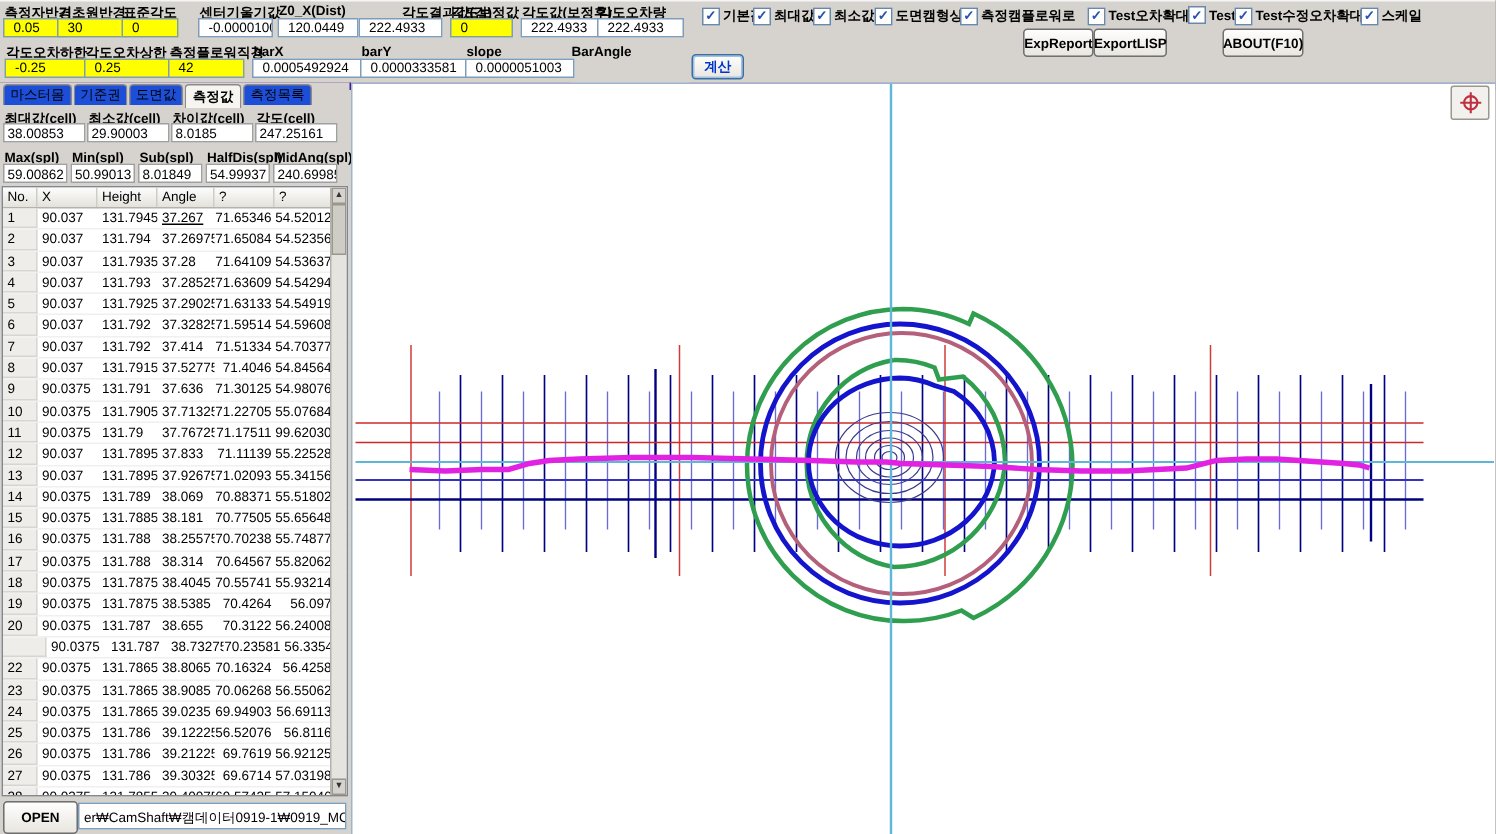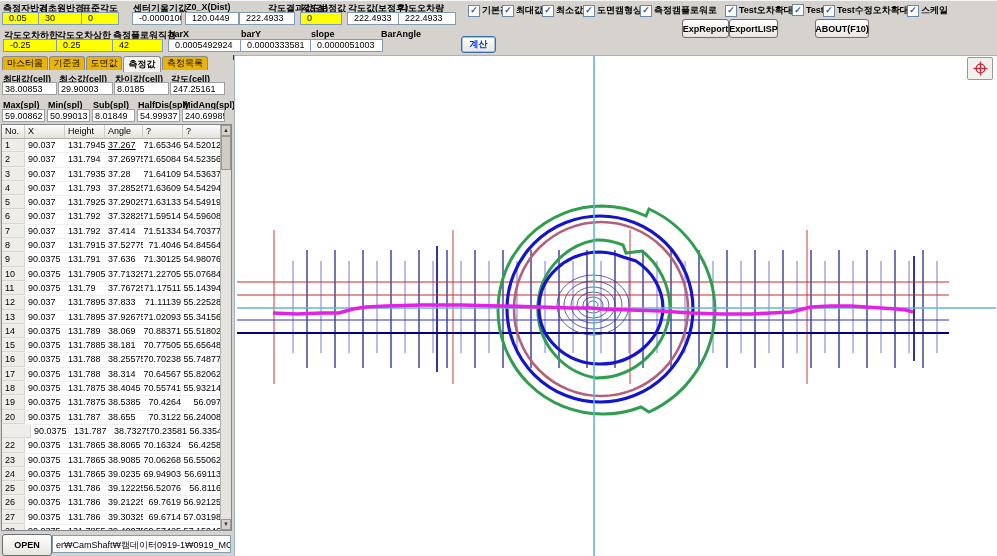--- a/index.html
+++ b/index.html
@@ -15,21 +15,21 @@
   .cbwrap{position:absolute;top:3px;display:flex;align-items:center;gap:2px;white-space:nowrap;}
   .cbbox{width:10px;height:10px;background:#fff;border:1px solid #6a88a8;display:inline-flex;
          align-items:center;justify-content:center;font-size:9px;color:#2a52b0;font-weight:bold;line-height:9px;}
   .cblbl{font-weight:bold;font-size:9px;}
   .btn{position:absolute;background:linear-gradient(#fefefe,#e9e6df);border:1px solid #707070;
        border-radius:3px;font-size:9px;text-align:center;cursor:default;
        display:flex;align-items:center;justify-content:center;font-weight:bold;}
   .btn.calc{color:#0033cc;border:1px solid #3a6ea5;box-shadow:0 0 0 1px #9fc2e0 inset;}
   
   .left{position:absolute;left:0;top:54px;width:233px;height:502px;background:#d6d3ce;}
-  .tab{position:absolute;top:1px;height:14px;background:#eab308;border:1px solid #8a8a8a;border-bottom:none;
+  .tab{position:absolute;top:1px;height:14px;background:#1d4ed8;border:1px solid #8a8a8a;border-bottom:none;
        border-radius:3px 3px 0 0;font-size:9px;display:flex;align-items:center;justify-content:center;box-sizing:border-box;}
   .tab.active{background:#f7f5f0;height:16px;font-weight:bold;z-index:2;}
   .statlbl{position:absolute;font-weight:bold;font-size:9px;white-space:nowrap;}
   .statbox{position:absolute;height:13px;background:#fff;border:1px solid #a0a0a0;font-size:9px;
            line-height:13px;padding-left:2px;box-sizing:border-box;white-space:nowrap;overflow:hidden;}
   .grid{position:absolute;left:1px;top:69px;width:231px;height:407px;background:#fff;border:1px solid #828790;
         overflow:hidden;box-sizing:border-box;}
   .ghead{display:flex;height:13px;background:linear-gradient(#fdfdfd,#e4e2dc);border-bottom:1px solid #b5b2aa;}
   .ghead .hc{border-right:1px solid #cfcdc6;padding-left:3px;font-size:9px;line-height:13px;box-sizing:border-box;}
   .grow{display:flex;height:13.3px;border-bottom:1px solid #f0f0f0;}
@@ -286,21 +286,21 @@
             <div class="gc" style="width: 38px;">37.71325</div>
             <div class="gc r" style="width: 40px;">71.22705</div>
             <div class="gc r" style="width: 40px;">55.07684</div>
           </div>
           <div class="grow">
             <div class="gc num" style="width: 23px;">11</div>
             <div class="gc" style="width: 40px;">90.0375</div>
             <div class="gc" style="width: 40px;">131.79</div>
             <div class="gc" style="width: 38px;">37.76725</div>
             <div class="gc r" style="width: 40px;">71.17511</div>
-            <div class="gc r" style="width: 40px;">55.14394</div>
+            <div class="gc r" style="width: 40px;">99.62030</div>
           </div>
           <div class="grow">
             <div class="gc num" style="width: 23px;">12</div>
             <div class="gc" style="width: 40px;">90.037</div>
             <div class="gc" style="width: 40px;">131.7895</div>
             <div class="gc" style="width: 38px;">37.833</div>
             <div class="gc r" style="width: 40px;">71.11139</div>
             <div class="gc r" style="width: 40px;">55.22528</div>
           </div>
           <div class="grow">

